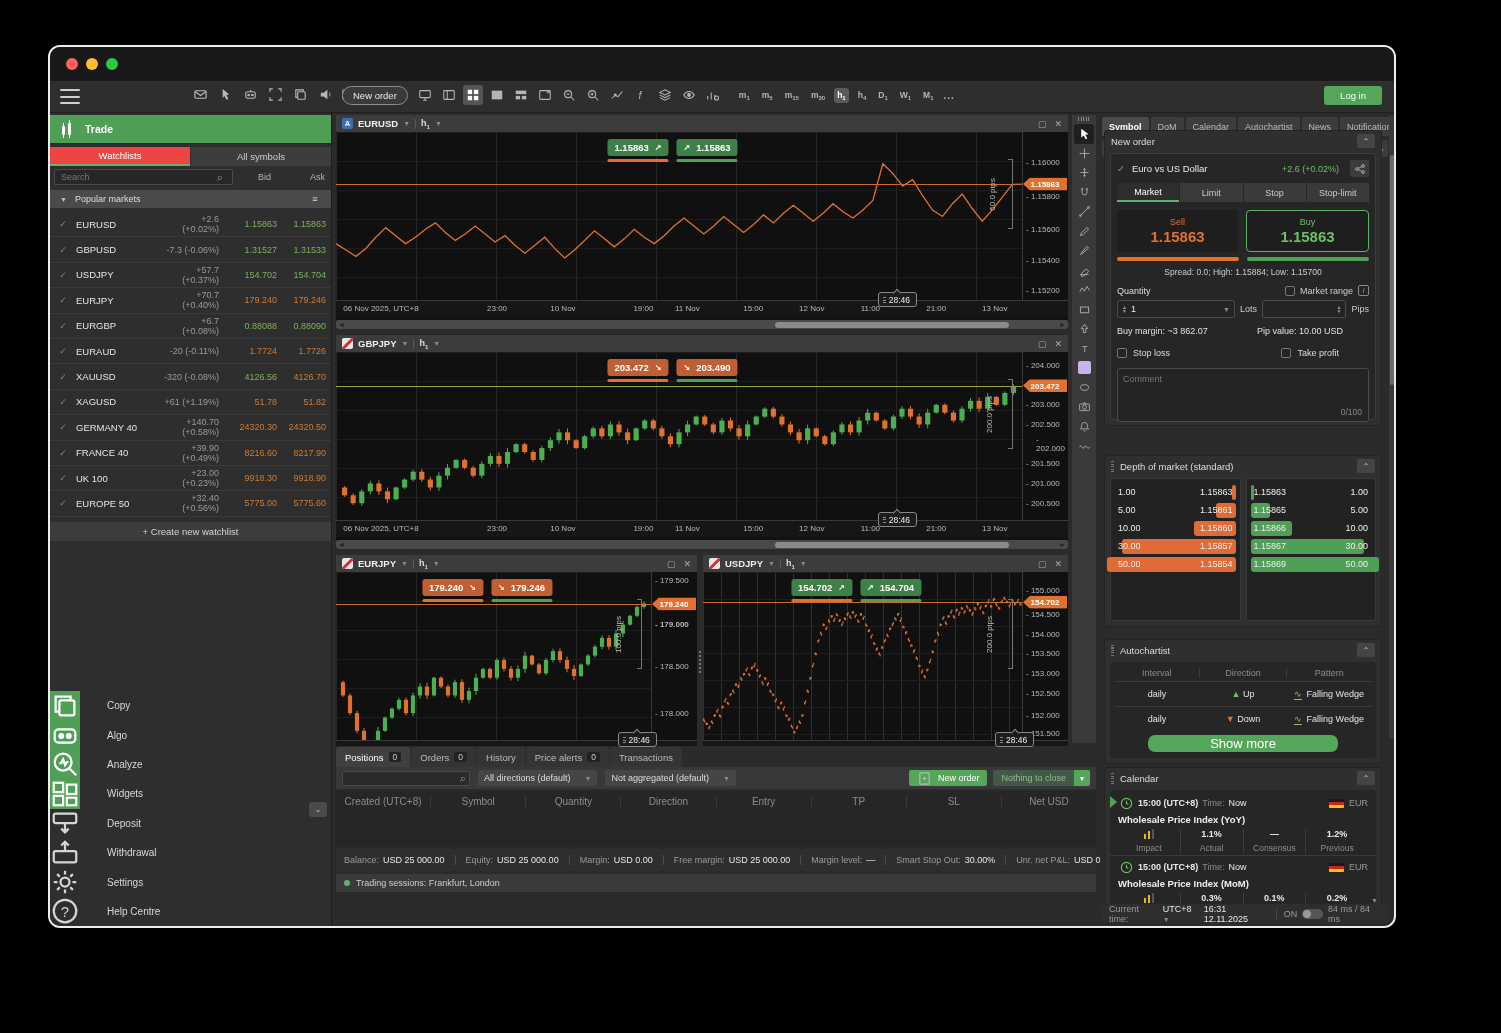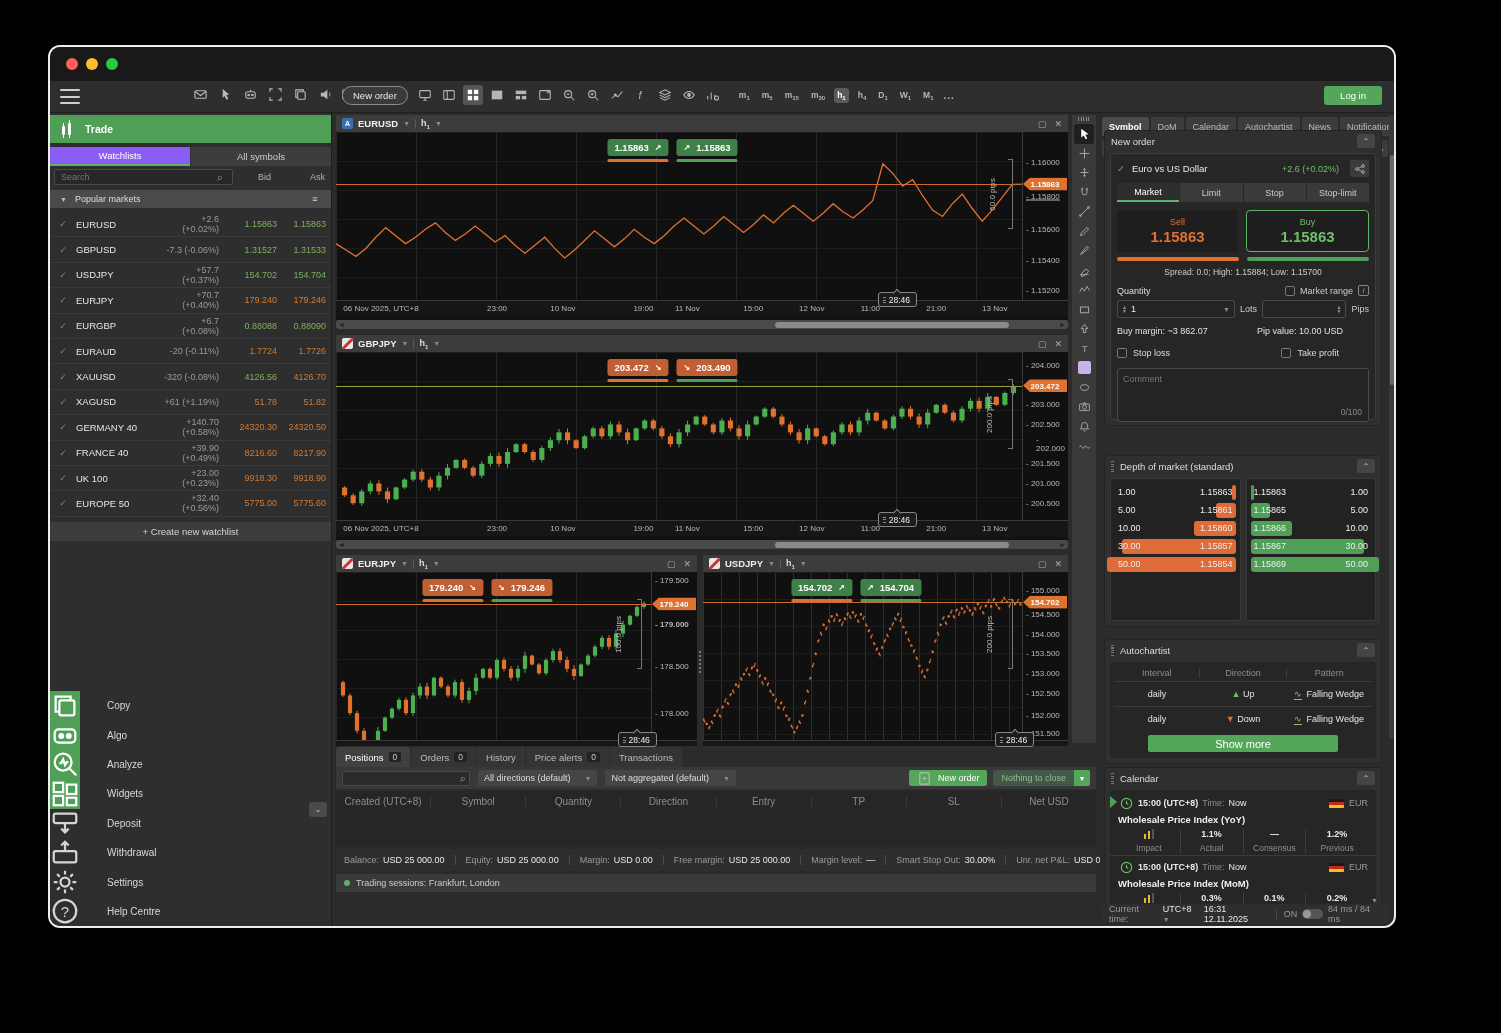--- a/index.html
+++ b/index.html
@@ -31,21 +31,21 @@
   .more{color:#b5b5b5;letter-spacing:1px;font-weight:bold;cursor:pointer}
   .login{position:absolute;right:12px;top:5px;background:#54a65a;border:none;color:#fff;font-size:9.5px;padding:4px 16px;border-radius:3px;cursor:pointer}
   
   .sidebar{position:absolute;left:0;top:32px;width:282px;bottom:0;background:#2e2e2e;border-right:1px solid #1d1d1d}
   .trade{position:absolute;left:0;right:0;top:2px;height:28px;background:#4f9f57;display:flex;align-items:center;color:#fff;font-weight:bold;font-size:10.5px}
   .trade .ticon{margin:0 14px 0 12px;display:flex;gap:3px;align-items:center}
   .candle{width:3px;background:#fff;position:relative;border-radius:1px}
   .candle::before{content:"";position:absolute;left:1px;top:-3px;bottom:-3px;width:1px;background:#fff}
   .s-tabs{position:absolute;left:0;right:0;top:34px;height:19px;display:flex;gap:1px}
   .s-tab{flex:1;background:#3d3d3d;display:flex;align-items:center;justify-content:center;color:#cfcfcf;cursor:pointer;font-size:9.5px}
-  .s-tab.active{background:#8b5cf6;border-bottom:2px solid #5bb564;color:#fff}
+  .s-tab.active{background:#ef4444;border-bottom:2px solid #5bb564;color:#fff}
   .s-search{position:absolute;left:0;right:0;top:55px;height:18px;display:flex;align-items:center}
   .s-search input{flex:1;height:16px;margin-left:4px;background:#272727;border:1px solid #4a4a4a;border-radius:2px;color:#ddd;font-size:9px;padding:0 18px 0 6px;outline:none}
   .s-search .mag{margin-left:-16px;color:#999}
   .colhead{width:54px;text-align:right;color:#b5b5b5;font-size:9px;padding-right:6px}
   .group{position:absolute;left:0;right:0;top:77px;height:18px;background:#4a4a4a;display:flex;align-items:center;color:#ddd;font-size:9px}
   .group .tri{margin:0 8px 0 10px;font-size:7px;color:#bbb}
   .group .list-ic{margin-left:auto;margin-right:8px;color:#ddd}
   .wrows{position:absolute;left:0;right:0;top:99px}
   .wrow{height:25.4px;display:flex;align-items:center;border-bottom:1px solid #3a3a3a;cursor:pointer}
   .wrow .chk{width:26px;text-align:center;color:#56a65c;font-size:9px}
@@ -210,21 +210,21 @@
   .auto-card{top:526px;height:125px}
   .auto-body{position:absolute;left:5px;right:5px;top:22px;bottom:5px;background:#262626;border-radius:3px;padding:2px 4px}
   .auto-hdr{display:flex;height:17px;align-items:center;color:#8d8d8d;font-size:9px}
   .auto-hdr span{flex:1;text-align:center;border-left:1px solid #3d3d3d}
   .auto-hdr span:first-child{border-left:none}
   .auto-row{display:flex;height:25px;align-items:center;font-size:9px;color:#e5e5e5;border-top:1px solid #3a3a3a;cursor:pointer}
   .auto-row span{flex:1;text-align:center}
   .dir-up{color:#6fbf6a}.dir-down{color:#e0712f}
   .pat{display:inline-flex;align-items:center;gap:5px}
   .pat .zz{color:#8fbf6a;font-size:9px;border-bottom:1px solid #8fbf6a}
-  .showmore{display:block;margin:4px auto 0;width:190px;height:17px;background:#54a65a;border:none;border-radius:2px;color:#fff;font-size:11px;cursor:pointer}
+  .showmore{display:block;margin:4px auto 0;width:190px;height:17px;background:#54a65a;border:none;border-radius:7px;color:#fff;font-size:13px;cursor:pointer}
   .cal-card{top:654px;height:140px}
   .cal-body{position:absolute;left:5px;right:5px;top:22px;bottom:2px;background:#262626;border-radius:3px;overflow:hidden;padding:2px 0}
   .cal-ev{position:relative;padding:3px 8px 2px 8px;border-top:1px solid #3a3a3a}
   .cal-ev:first-child{border-top:none}
   .cal-ev .marker{position:absolute;left:0;top:4px;width:0;height:0;border-left:7px solid #4f9f57;border-top:6px solid transparent;border-bottom:6px solid transparent}
   .cal-head{display:flex;align-items:center;gap:4px;font-size:9px}
   .cal-head .clock{color:#6fbf6a}
   .cal-head .tm{color:#e8e8e8;font-weight:bold}
   .cal-head .tl{color:#8d8d8d}.cal-head .tv{color:#e8e8e8}
   .cal-head .cur{margin-left:auto;display:flex;align-items:center;gap:5px;color:#9a9a9a}
@@ -655,21 +655,21 @@
                     </div>
                     <i class="chipbar g"></i>
                   </div>
                 </div>
                 <div class="pips">
                   <span>50.0 pips</span>
                 </div>
               </div>
               <div class="yaxis">
                 <span class="ylab" style="top: 18%;">1.16000</span>
-                <span class="ylab" style="top: 38%; text-decoration: underline;">1.15800</span>
+                <span class="ylab" style="top: 38%;">1.15800</span>
                 <span class="ylab" style="top: 58%;">1.15600</span>
                 <span class="ylab" style="top: 76%;">1.15400</span>
                 <span class="ylab" style="top: 94%;">1.15200</span>
                 <div class="ytag" style="top: 31%;">1.15863</div>
               </div>
             </div>
             <div class="xaxis">
               <span class="xlab first" style="left: 1%;">06 Nov 2025, UTC+8</span>
               <span class="xlab" style="left: 22%;">23:00</span>
               <span class="xlab" style="left: 31%;">10 Nov</span>

